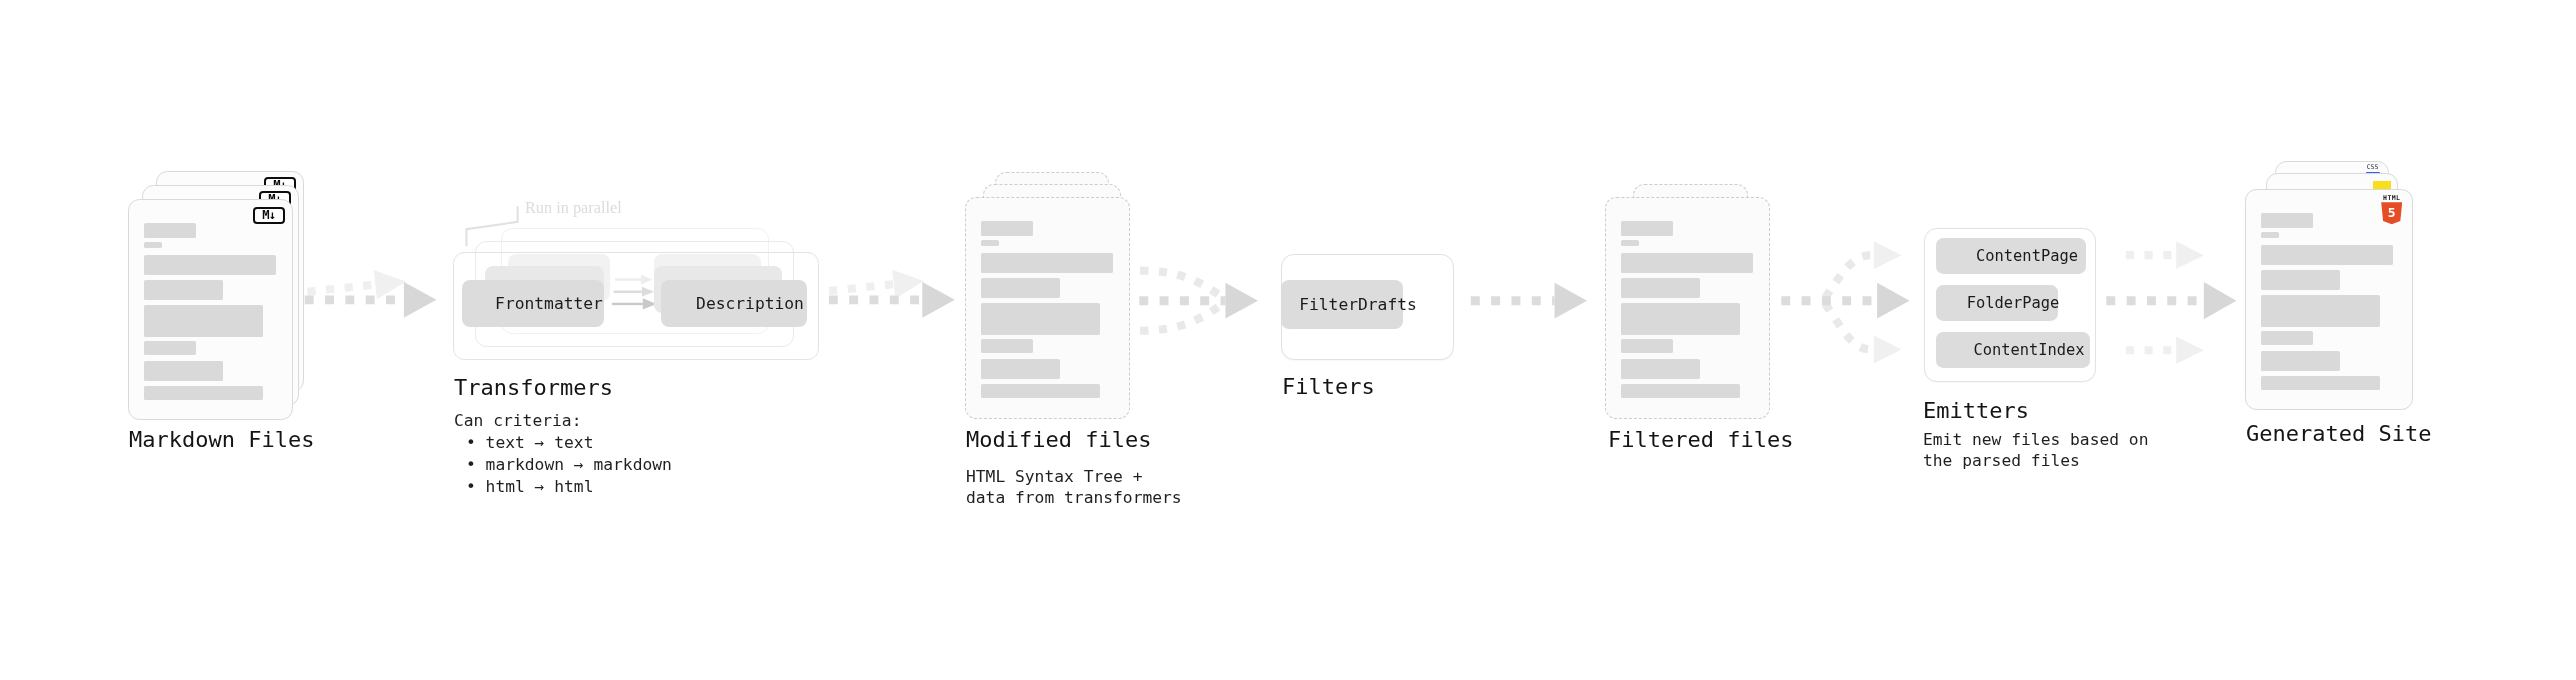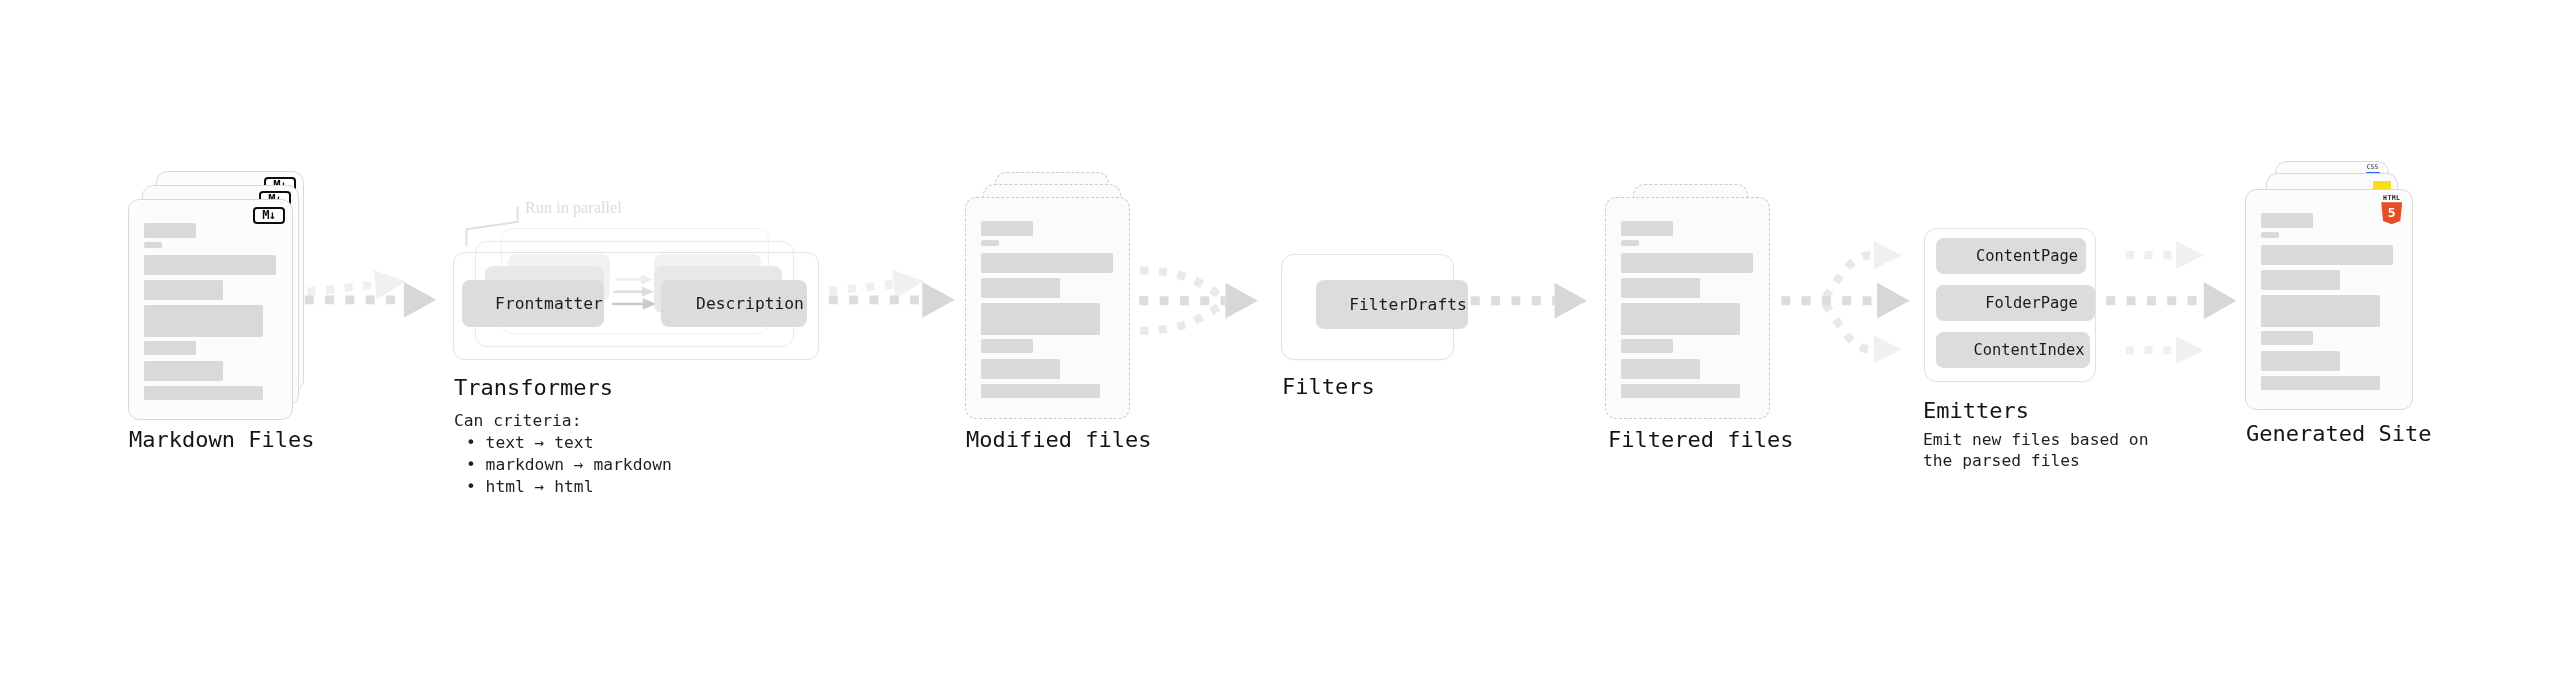--- a/index.html
+++ b/index.html
@@ -175,23 +175,27 @@
           <div class="bar" style="left: 14.6px; top: 55px; width: 132px; height: 19.5px;"></div>
           <div class="bar" style="left: 14.6px; top: 80px; width: 79px; height: 19.5px;"></div>
           <div class="bar" style="left: 14.6px; top: 105px; width: 119px; height: 32px;"></div>
           <div class="bar" style="left: 14.6px; top: 141px; width: 52px; height: 14px;"></div>
           <div class="bar" style="left: 14.6px; top: 161px; width: 79px; height: 19.5px;"></div>
           <div class="bar" style="left: 14.6px; top: 186px; width: 119px; height: 14px;"></div>
         </div>
     </div>
   </div>
   <div class="section-title" style="left:966px;top:427px">Modified files</div>
+  <div class="desc" style="left:966px;top:466px">
+    <div>HTML Syntax Tree +</div>
+    <div>data from transformers</div>
+  </div>
 
   <div class="holder" style="left:1281px;top:254px;width:173px;height:106px"></div>
-  <div class="pill" style="left:1316px;top:280px;width:152px;height:49px">FilterDrafts</div>
+  <div class="pill" style="left:1281px;top:280px;width:122px;height:49px">FilterDrafts</div>
   <div class="section-title" style="left:1282px;top:374px">Filters</div>
 
   <div>
     <div class="card dashed" style="left:1633px;top:184px;width:115px;height:221px"></div>
     <div class="card dashed" style="left:1605px;top:197px;width:165px;height:222px">
       <div class="doc-body">
           <div class="bar" style="left: 14.6px; top: 23px; width: 52px; height: 14.6px;"></div>
           <div class="bar" style="left: 14.6px; top: 42px; width: 18.7px; height: 5.7px;"></div>
           <div class="bar" style="left: 14.6px; top: 55px; width: 132px; height: 19.5px;"></div>
           <div class="bar" style="left: 14.6px; top: 80px; width: 79px; height: 19.5px;"></div>
@@ -199,21 +203,21 @@
           <div class="bar" style="left: 14.6px; top: 141px; width: 52px; height: 14px;"></div>
           <div class="bar" style="left: 14.6px; top: 161px; width: 79px; height: 19.5px;"></div>
           <div class="bar" style="left: 14.6px; top: 186px; width: 119px; height: 14px;"></div>
         </div>
     </div>
   </div>
   <div class="section-title" style="left:1608px;top:427px">Filtered files</div>
 
   <div class="holder" style="left:1924px;top:228px;width:172px;height:154px"></div>
   <div class="pill pill-sm" style="left:1936px;top:238px;width:150px;height:36px">ContentPage</div>
-  <div class="pill pill-sm" style="left:1936px;top:285px;width:159px;height:36px">FolderPage</div>
+  <div class="pill pill-sm" style="left:1936px;top:285px;width:122px;height:36px">FolderPage</div>
   <div class="pill pill-sm" style="left:1936px;top:332px;width:154px;height:36px">ContentIndex</div>
   <div class="section-title" style="left:1923px;top:398px">Emitters</div>
   <div class="desc" style="left:1923px;top:429px">
     <div>Emit new files based on</div>
     <div>the parsed files</div>
   </div>
 
   <div>
     <div class="card" style="left:2275px;top:161px;width:114px;height:221px">
       <div class="css-badge">

